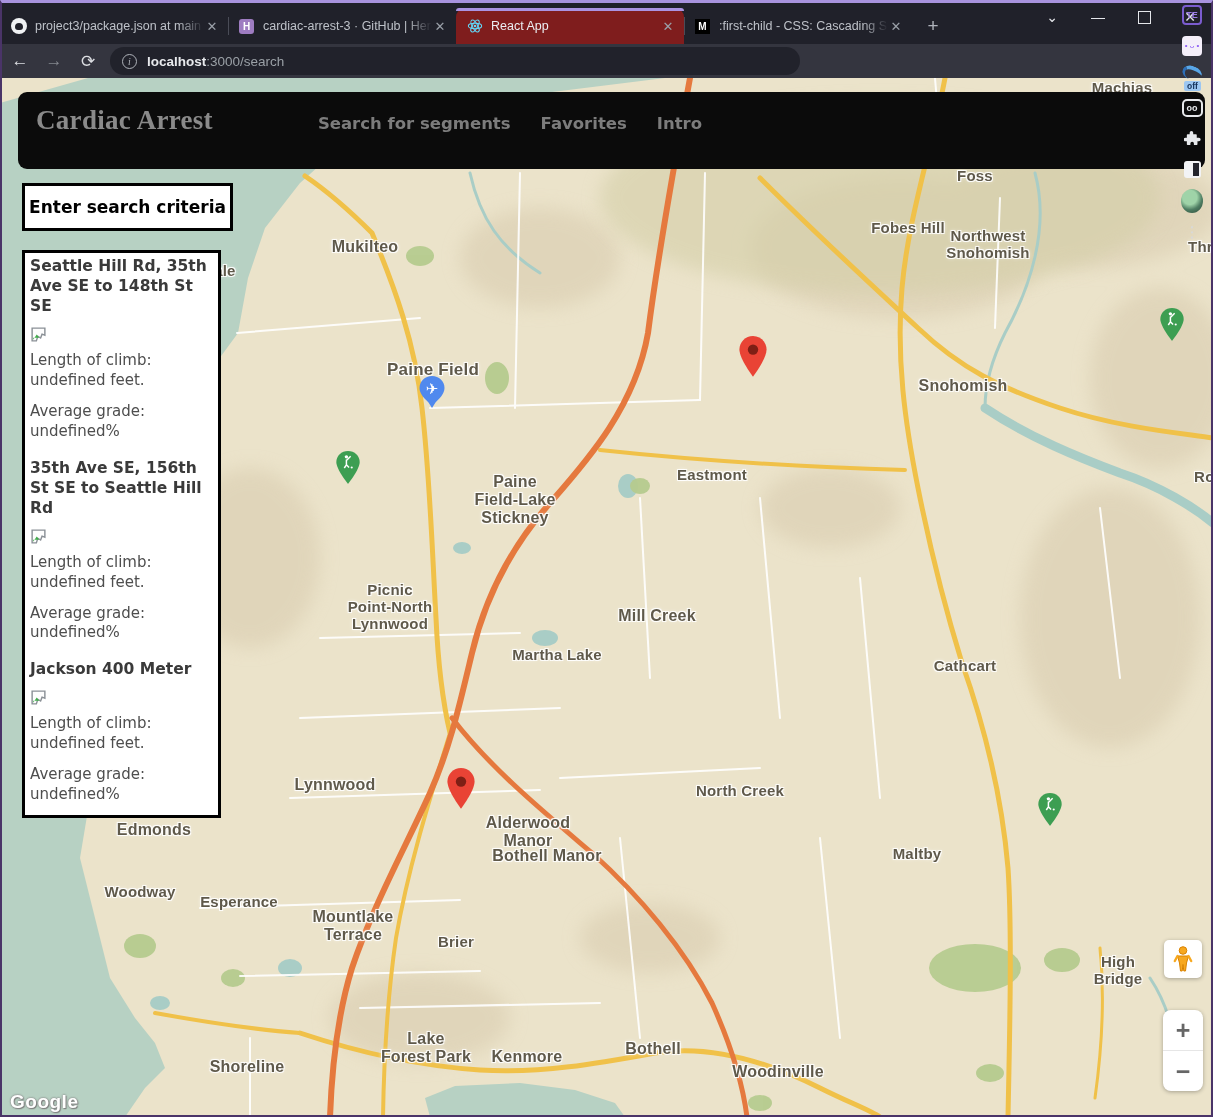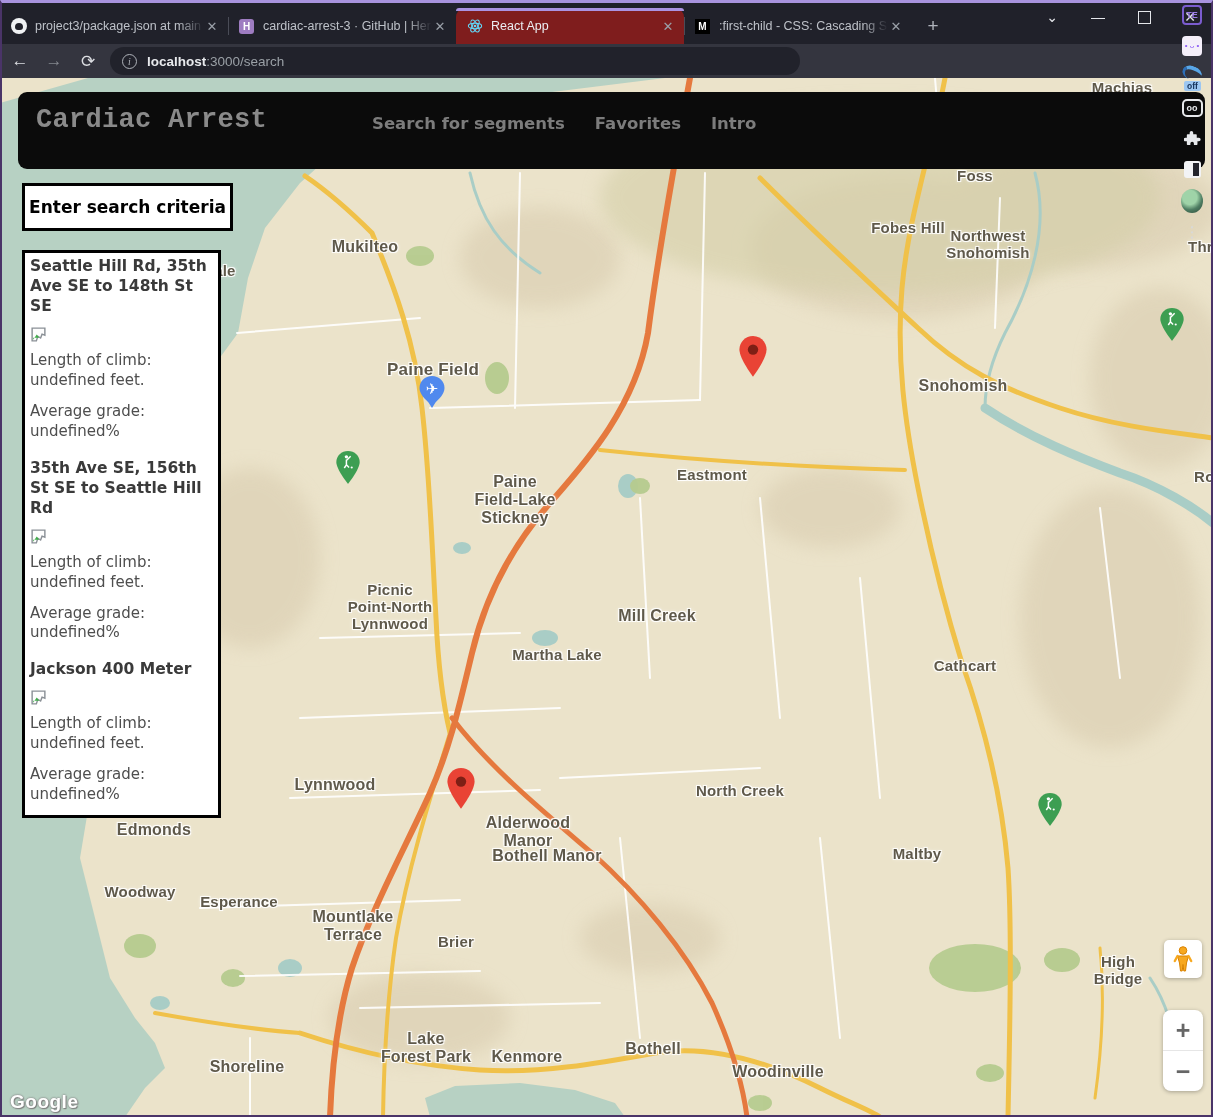--- a/index.html
+++ b/index.html
@@ -101,21 +101,21 @@
                  text-shadow:0 0 2px #8b8b8b, 0 0 2px #8b8b8b, 1px 1px 1px #777; }
   #attribution { position:absolute; right:0; top:1022px; display:flex; z-index:8; }
   #attribution .att { background:rgba(255,255,255,.72); font-size:11px; color:#111; padding:2px 7px 3px;
                       white-space:nowrap; font-weight:bold; }
   #attribution .att.plain { font-weight:normal; color:#444; }
 
   
   #appnav { position:absolute; left:18px; top:92px; width:1187px; height:77px; background:#0b0b0b;
             border-radius:9px; display:flex; align-items:flex-start; z-index:20; }
   #brand { margin:13px 0 0 18px; font-size:27px; font-weight:bold; color:#8a8a8a;
-           font-family:Liberation Mono, monospace; letter-spacing:.3px; }
+           font-family:Liberation Serif, serif; letter-spacing:.3px; }
   #navlinks { display:flex; gap:30px; margin:22px 0 0 105px; }
   #navlinks .nl { color:#7c7c7c; font-size:16.5px; font-weight:bold; font-family:"DejaVu Sans", sans-serif; }
 
   #search-btn { position:absolute; left:22px; top:183px; width:211px; height:48px; background:#fff;
                 border:3px solid #000; z-index:20; display:flex; align-items:center; justify-content:center;
                 font-size:17px; font-weight:bold; color:#000; font-family:"DejaVu Sans", sans-serif; }
   #results { position:absolute; left:22px; top:250px; width:199px; background:#fff; border:3px solid #000;
              z-index:20; padding:3px 5px 8px 5px; font-family:"DejaVu Sans", sans-serif; }
   .seg { margin-bottom:16px; }
   .seg:last-child { margin-bottom:2px; }

